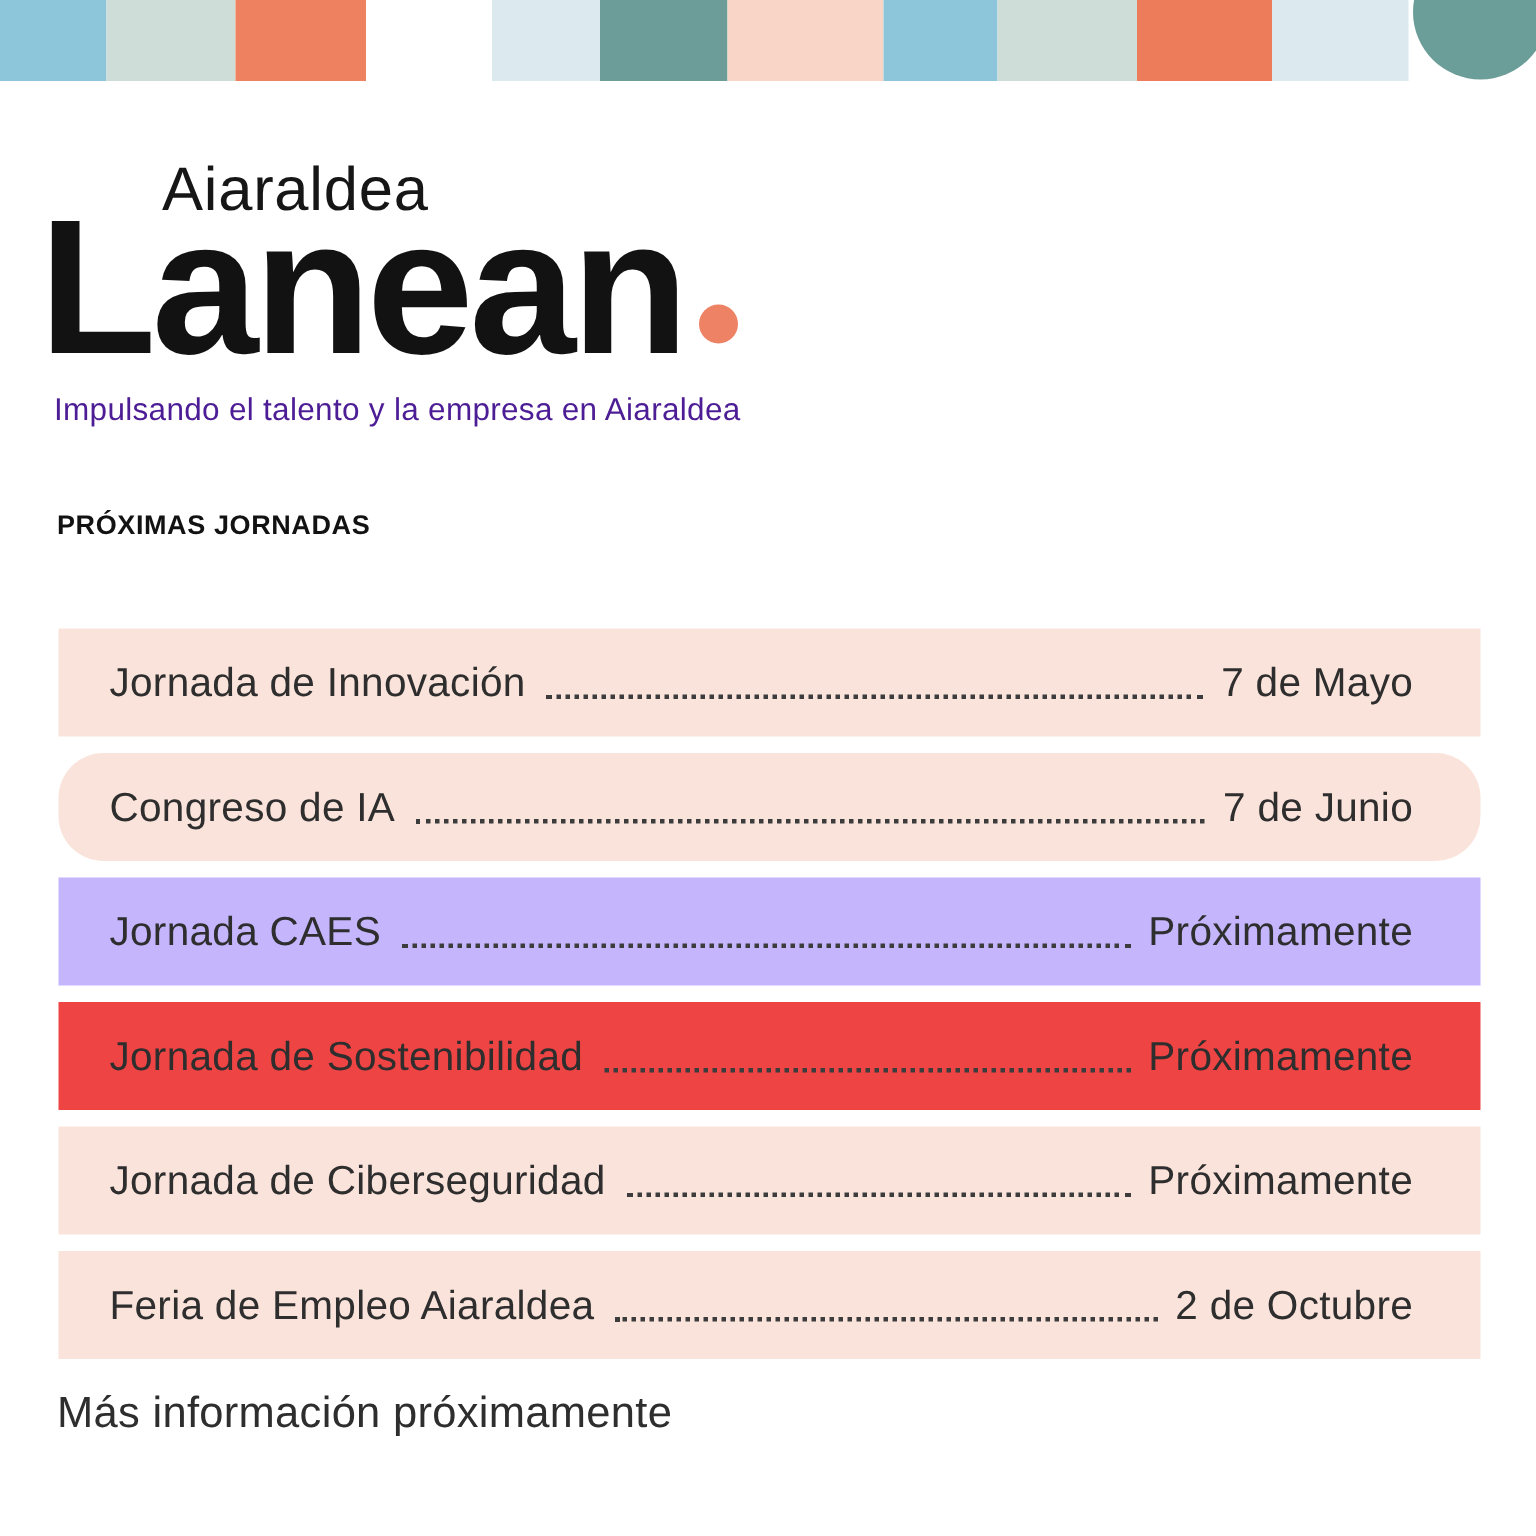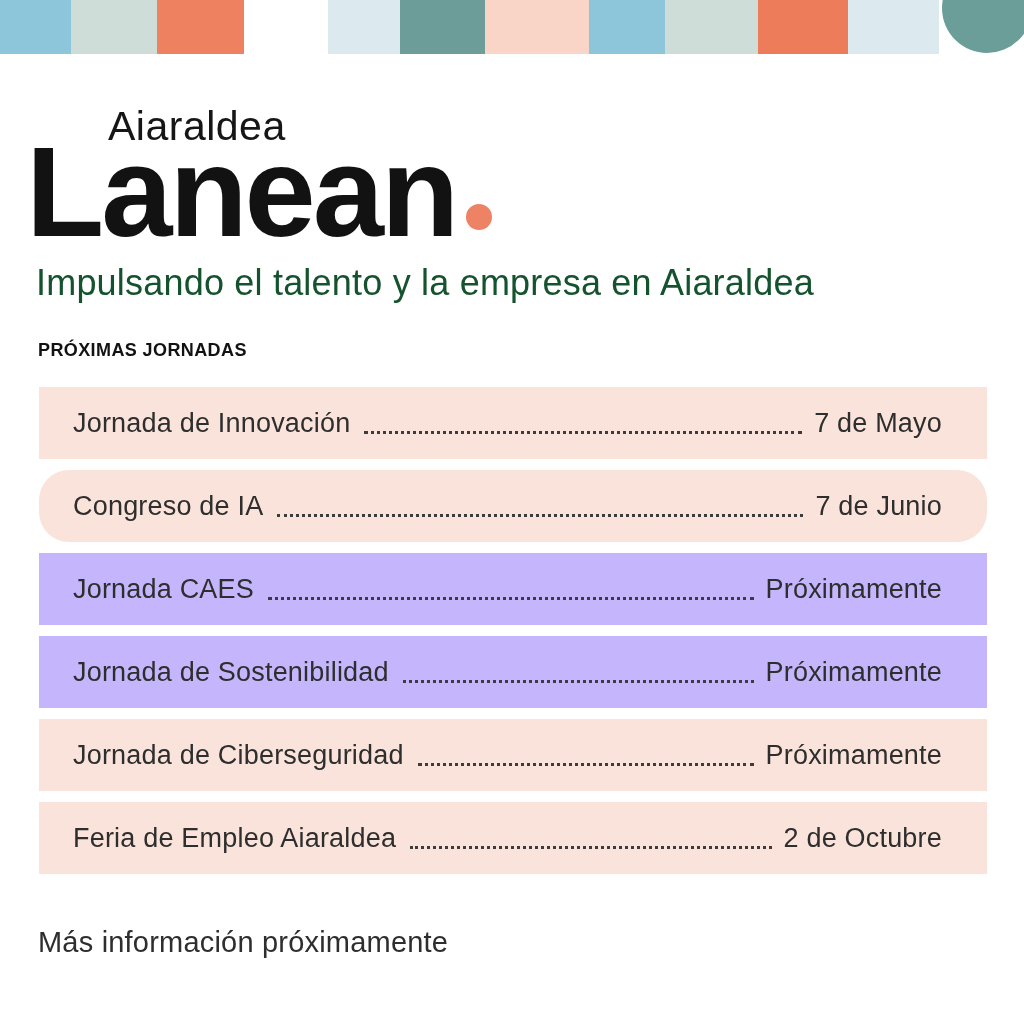--- a/index.html
+++ b/index.html
@@ -50,22 +50,22 @@
     width: 26px; height: 26px;
     border-radius: 50%;
     margin-left: 10px;
     vertical-align: 6px;
   }
 
   
   .tagline {
     position: absolute;
     left: 36px; top: 262px;
-    font-size: 36px;
-    color: #14532d;
+    font-size: 21px;
+    color: #4c1d95;
     letter-spacing: 0.2px;
   }
 
   
   .section-title {
     position: absolute;
     left: 38px; top: 340px;
     margin: 0;
     font-size: 18px;
     font-weight: bold;
@@ -133,36 +133,36 @@
   <div>
     <div class="logo-top">Aiaraldea</div>
     <div class="logo-main"><span>Lanean</span><span class="logo-dot" style="background: rgb(238, 130, 101);"></span></div>
   </div>
 
   <div class="tagline">Impulsando el talento y la empresa en Aiaraldea</div>
 
   <h2 class="section-title">PRÓXIMAS JORNADAS</h2>
 
   <div class="events">
-      <div class="event-row" style="background: rgb(250, 227, 218);">
+      <div class="event-row" style="background: rgb(250, 227, 218); margin-top: 32px;">
         <span class="ev-title">Jornada de Innovación</span>
         <span class="leader"></span>
         <span class="ev-date">7 de Mayo</span>
       </div>
       <div class="event-row" style="background: rgb(250, 227, 218); border-radius: 30px;">
         <span class="ev-title">Congreso de IA</span>
         <span class="leader"></span>
         <span class="ev-date">7 de Junio</span>
       </div>
       <div class="event-row" style="background: #c4b5fd; justify-content: space-between;">
         <span class="ev-title">Jornada CAES</span>
         <span class="leader"></span>
         <span class="ev-date">Próximamente</span>
       </div>
-      <div class="event-row" style="background: #c4b5fd;">
+      <div class="event-row" style="background: #ef4444;">
         <span class="ev-title">Jornada de Sostenibilidad</span>
         <span class="leader"></span>
         <span class="ev-date">Próximamente</span>
       </div>
       <div class="event-row" style="background: rgb(250, 227, 218);">
         <span class="ev-title">Jornada de Ciberseguridad</span>
         <span class="leader"></span>
         <span class="ev-date">Próximamente</span>
       </div>
       <div class="event-row" style="background: rgb(250, 227, 218);">

